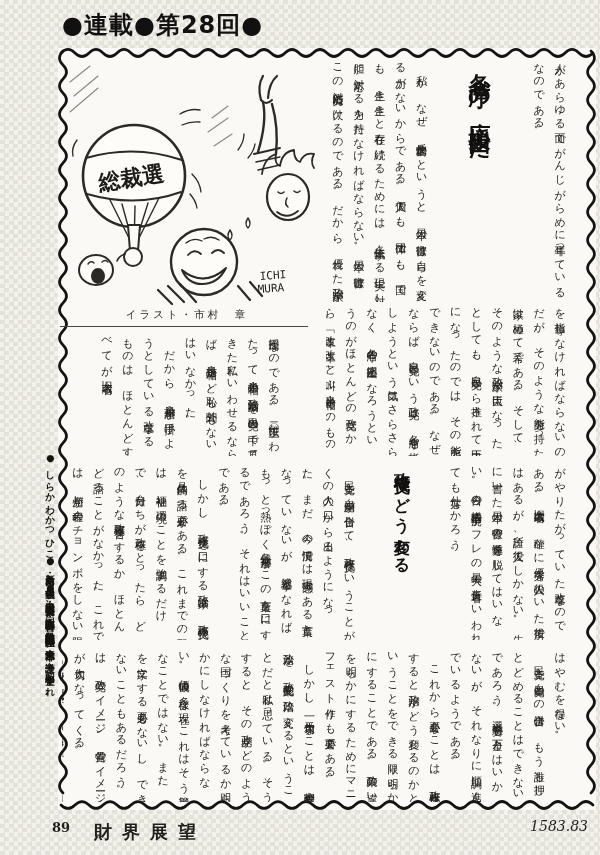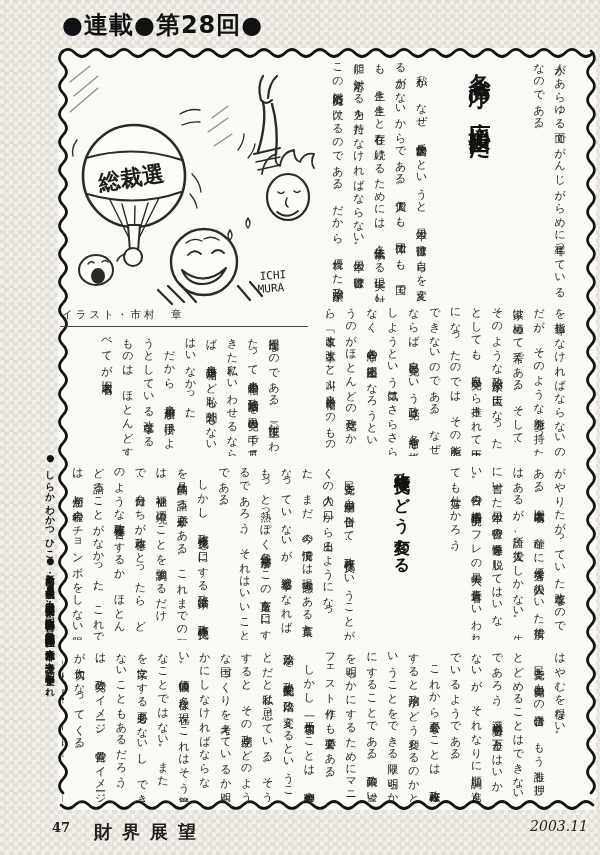--- a/index.html
+++ b/index.html
@@ -38,21 +38,21 @@
   .h1{font-size:22px;letter-spacing:6px;line-height:1.5;}
   .h2{font-size:16px;letter-spacing:1.5px;line-height:1.6;margin:0 8px 0 10px;}
   .band1{left:270px;top:7px;width:262px;height:247px;}
   .band2r{left:268px;top:252px;width:264px;height:156px;}
   .band2l{left:4px;top:282px;width:242px;height:126px;}
   .band3{left:4px;top:412px;width:528px;height:180px;}
   .band4{left:4px;top:597px;width:528px;height:157px;}
   .illo{position:absolute;left:4px;top:6px;width:262px;height:252px;}
   .caption{
     position:absolute;left:4px;top:260px;width:250px;
-    font-size:10.5px;letter-spacing:3px;text-align:left;padding-right:6px;
+    font-size:10.5px;letter-spacing:3px;text-align:center;padding-right:6px;
     color:#2a2925;
   }
   .caption-rule{position:absolute;left:2px;top:278px;width:248px;border-top:1px solid #4a4843;}
   .sidebar{
     position:absolute;left:27px;top:452px;width:30px;height:380px;
     writing-mode:vertical-rl;overflow:hidden;
     font-family:"DejaVu Sans","Liberation Sans",sans-serif;
     font-size:9.5px;font-weight:600;letter-spacing:0.5px;line-height:1.45;
     color:#15140f;
   }
@@ -167,15 +167,15 @@
 　民主党と自由党との合併は、もう誰も押しとどめることはできないであろう。選挙態勢も万全とはいかないが、それなりに順調に進んでいるようである。
 　これから必要なことは、政権交代をすると政治がどう変わるのかということをできる限り明らかにすることである。政策の違いを明らかにするためにマニフェスト作りも必要である。
 　しかし、一番大切なことは、官僚支配の政治を、政党支配の政治に変えるということだと私は思っている。そうすると、その政党がどのような国づくりを考えているか明らかにしなければならない。価値観の多様な現在、これはそう簡単なことではない。また、全部を文字にする必要もないし、できないこともあるだろう。要は、政党のイメージ、党首のイメージが大切となってくる。
 　「新民主党」の菅直人代表は、自信と確信を持って、自らの政治哲学を訴えることが大切だと思う。最後は、それが勝敗を決める！</p>
   </div>
 
 </div>
 
 <div class="sidebar">●しらかわ・かつひこ●新党・自由と希望代表●自治大臣・国家公安委員長、国土・郵政政務次官、衆議院議員（当選六回）等歴任。東大法学部卒、弁護士。昭和二十年生まれ。</div>
 
-<div class="page-num">47</div>
+<div class="page-num">89</div>
 <div class="mag-name">財界展望</div>
-<div class="issue">2003.11</div>
+<div class="issue">1583.83</div>
 
 </body></html>

